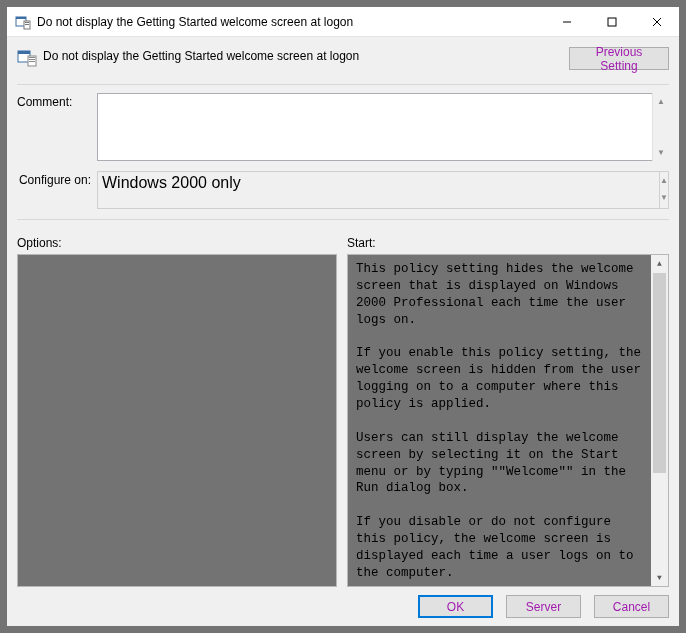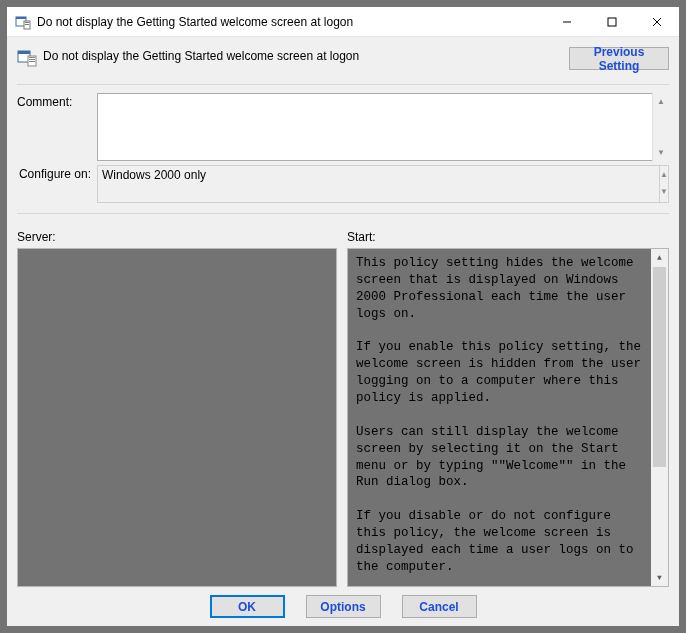--- a/index.html
+++ b/index.html
@@ -72,27 +72,26 @@
     font-size: 12px;
   }
   .nav-buttons {
     display: flex;
     gap: 10px;
   }
   .btn {
     background: #e1e1e1;
     border: 1px solid #adadad;
     font-size: 12px;
-    color: #1d4ed8;
+    color: #a21caf;
     font-family: inherit;
     cursor: pointer;
     display: inline-flex;
     align-items: center;
     justify-content: center;
-    font-weight: bold;
   }
   .btn.nav { width: 100px; height: 23px; }
   .hr { border-top: 1px solid #d8d8d8; margin: 4px 0 8px 0; }
   .config-row {
     display: flex;
     gap: 10px;
     margin-bottom: 6px;
   }
   .radios {
     width: 120px;
@@ -112,21 +111,21 @@
   .highlighted {
     outline: 3px solid #d30000;
     outline-offset: 3px;
     padding-right: 40px;
     width: fit-content;
   }
   .fields {
     flex: 1;
     display: flex;
     flex-direction: column;
-    gap: 4px;
+    gap: 10px;
   }
   .field-row {
     display: flex;
   }
   .field-label {
     width: 80px;
     text-align: left;
     padding-top: 2px;
     font-size: 12px;
   }
@@ -144,21 +143,21 @@
     padding: 2px 4px;
   }
   textarea.comment { height: 68px; }
   .supported {
     flex: 1;
     height: 38px;
     background: #f0f0f0;
     border: 1px solid #cfcfcf;
     padding: 2px 4px;
     color: #000;
-    font-size: 12px;
+    font-size: 16px;
     overflow: hidden;
     position: relative;
   }
   .supported .scroll-gutter, .help-box .scroll-gutter, textarea.comment + .scroll-gutter {
     position: absolute;
     right: 0; top: 0; bottom: 0;
     width: 17px;
     background: #f0f0f0;
     display: flex;
     flex-direction: column;
@@ -225,22 +224,22 @@
     position: absolute;
     left: 0; right: 0;
     height: 17px;
     display: flex; align-items: center; justify-content: center;
     font-size: 8px; color: #606060;
   }
   .vscroll .arr-up { top: 0; }
   .vscroll .arr-dn { bottom: 0; }
   .bottom-bar {
     display: flex;
-    justify-content: center;
-    gap: 21px;
+    justify-content: flex-end;
+    gap: 13px;
     padding-top: 8px;
   }
   .btn.action { width: 75px; height: 23px; }
   .btn.action.default { border-color: #0078d7; box-shadow: 0 0 0 1px #0078d7 inset; }
   svg.gp-icon { width:16px; height:16px; }
 </style>
 </head>
 <body>
 
 <div class="window">
@@ -321,21 +320,21 @@
             </div>
           </div>
         </div>
       </div>
     </div>
 
     <div class="hr"></div>
 
     <div class="sections-row">
       <div class="section left">
-        <div class="section-label">Server:</div>
+        <div class="section-label">Options:</div>
         <div class="panel"></div>
       </div>
       <div class="section">
         <div class="section-label">Start:</div>
         <div class="panel">
           <div class="help-content">This policy setting hides the welcome screen that is displayed on Windows 2000 Professional each time the user logs on.
 
 If you enable this policy setting, the welcome screen is hidden from the user logging on to a computer where this policy is applied.
 
 Users can still display the welcome screen by selecting it on the Start menu or by typing ""Welcome"" in the Run dialog box.
@@ -349,18 +348,18 @@
             <div class="arr-up">▲</div>
             <div class="thumb"></div>
             <div class="arr-dn">▼</div>
           </div>
         </div>
       </div>
     </div>
 
     <div class="bottom-bar">
       <button class="btn action default">OK</button>
-      <button class="btn action">Options</button>
+      <button class="btn action">Server</button>
       <button class="btn action">Cancel</button>
     </div>
 
   </div>
 </div>
 
 </body></html>

